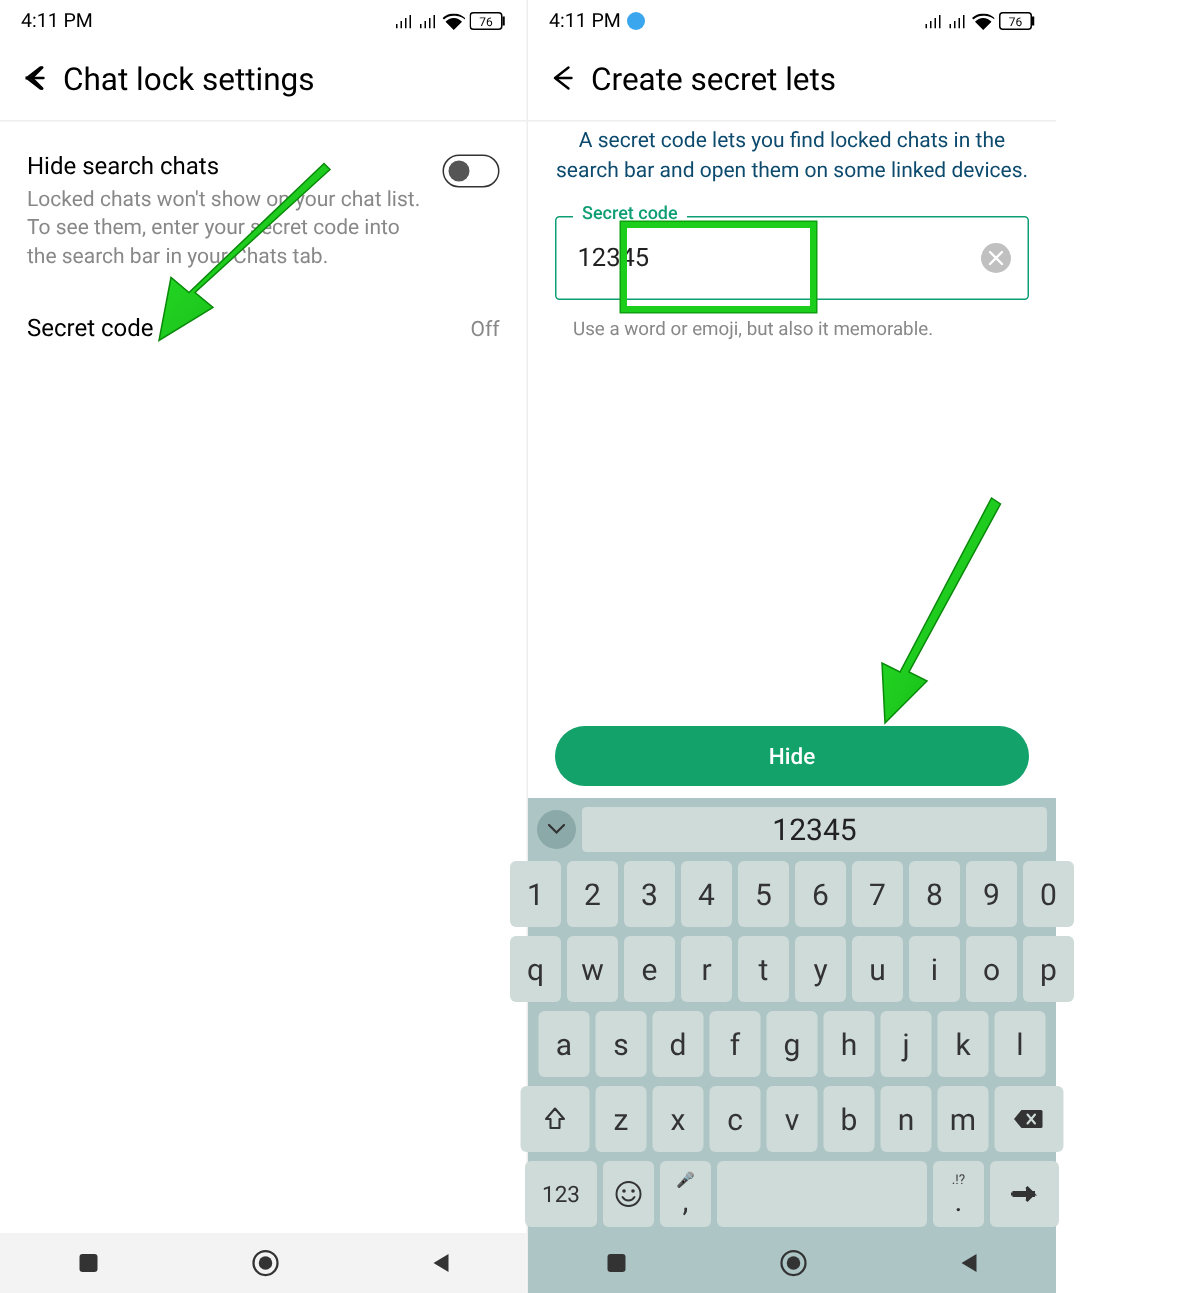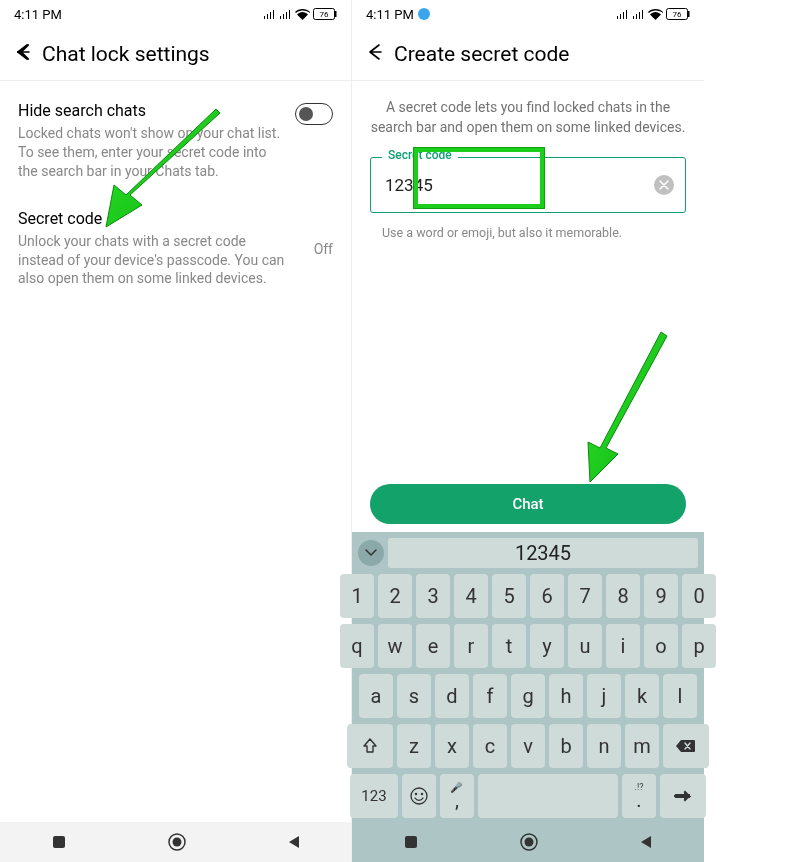--- a/index.html
+++ b/index.html
@@ -75,24 +75,23 @@
     width: 14px; height: 14px;
     border-radius: 50%;
     background: #555;
     position: absolute;
     left: 3px; top: 2.5px;
   }
   .section-gap { height: 28px; }
   .right-desc {
     text-align: center;
     font-size: 14px;
-    color: #737373;
+    color: #0c4a6e;
     padding: 4px 18px 20px;
     line-height: 1.4;
-    margin-top: 13px;
   }
   .input-wrap {
     margin: 0 18px;
     position: relative;
   }
   .input-box {
     border: 1.5px solid #0e9e74;
     border-radius: 3px;
     height: 56px;
     display: flex;
@@ -246,21 +245,20 @@
         <div class="setting-desc">Locked chats won't show on your chat list. To see them, enter your secret code into the search bar in your Chats tab.</div>
       </div>
       <div class="toggle">
         <div class="toggle-thumb"></div>
       </div>
     </div>
     <div class="section-gap"></div>
     <div class="setting-row">
       <div class="setting-text">
         <div class="setting-title">Secret code</div>
-        <div class="setting-desc">Unlock your chats with a secret code instead of your device's passcode. You can also open them on some linked devices.</div>
       </div>
       <div class="setting-side">Off</div>
     </div>
   </div>
   <div class="navbar">
     <span class="navbtn">
       <svg width="18" height="18">
           <rect x="3" y="3" width="12" height="12" rx="2" fill="#333"></rect>
         </svg>
     </span>
@@ -300,40 +298,40 @@
           <text x="11" y="9" font-size="8" text-anchor="middle" fill="#000">76</text>
         </svg>
     </span>
   </div>
   <div class="app-header">
     <span class="back-arrow">
       <svg width="20" height="20" viewBox="0 0 20 20">
           <path d="M13 3l-9 7 9 7M4 10h11" stroke="#000" stroke-width="1.6" fill="none" stroke-linecap="round" stroke-linejoin="round"></path>
         </svg>
     </span>
-    <span class="app-title">Create secret code</span>
+    <span class="app-title">Create secret lets</span>
   </div>
   <div class="divider"></div>
   <div style="flex:1; display:flex; flex-direction:column;">
     <div class="right-desc">A secret code lets you find locked chats in the search bar and open them on some linked devices.</div>
     <div class="input-wrap">
       <div class="input-label">Secret code</div>
       <div class="input-box">
         <span>12345</span>
       </div>
       <div class="input-clear">
         <svg width="10" height="10" viewBox="0 0 10 10">
             <path d="M1 1l8 8M9 1l-8 8" stroke="#fff" stroke-width="1.6" stroke-linecap="round"></path>
           </svg>
       </div>
     </div>
     <div class="input-hint">Use a word or emoji, but also it memorable.</div>
     <div style="flex:1"></div>
     <div class="next-btn">
-      <span>Chat</span>
+      <span>Hide</span>
     </div>
 
     <div class="kb">
       <div class="kb-suggest-row">
         <div class="kb-suggest-toggle">
           <svg width="12" height="8" viewBox="0 0 12 8">
               <path d="M1 1l5 5 5-5" stroke="#333" fill="none" stroke-width="1.5" stroke-linecap="round"></path>
             </svg>
         </div>
         <div class="kb-suggest-bar">12345</div>

